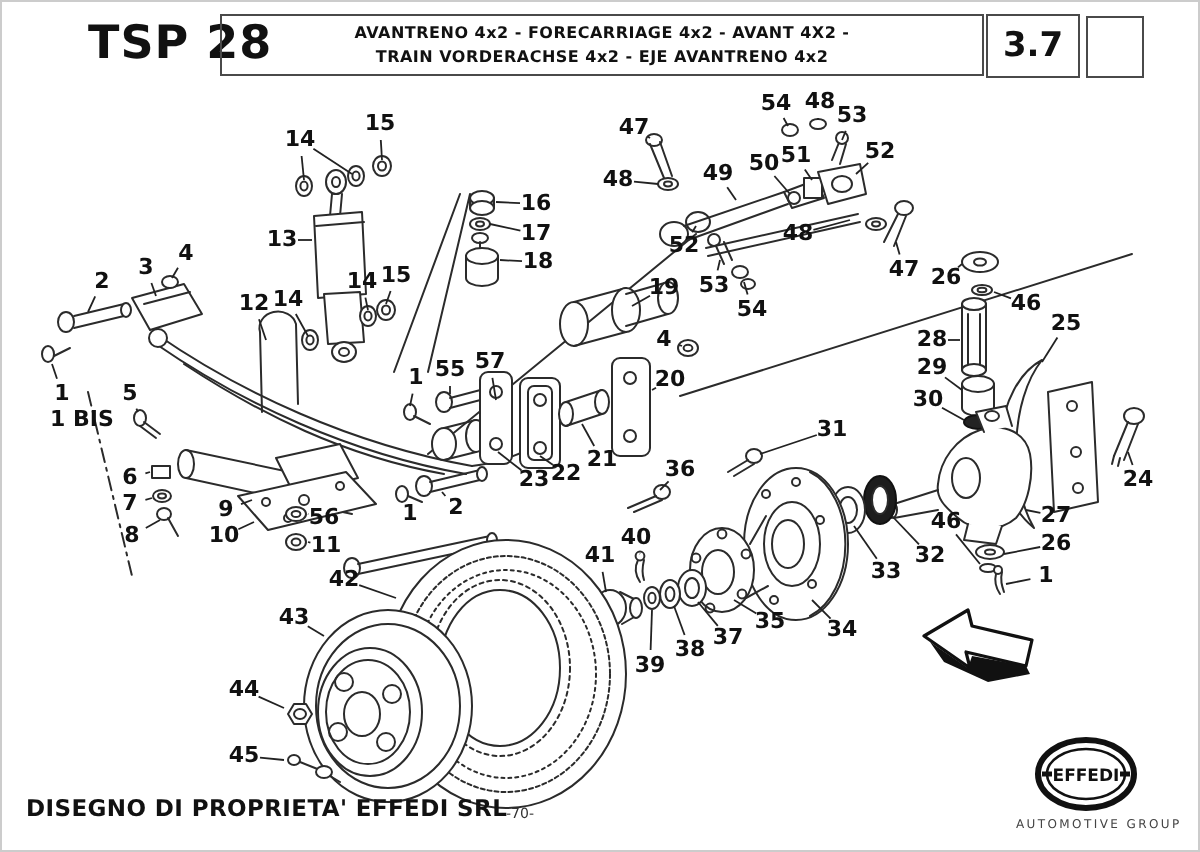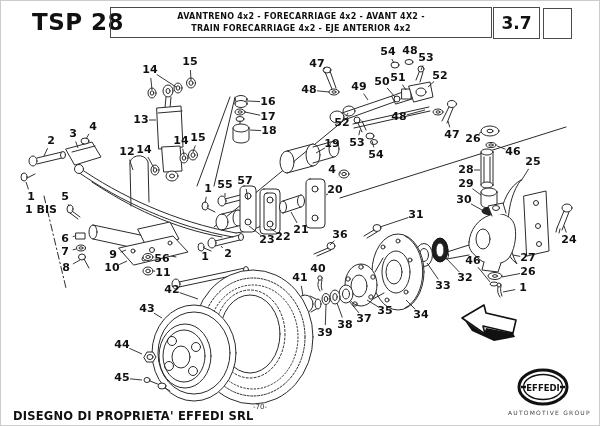--- a/index.html
+++ b/index.html
@@ -2,21 +2,21 @@
 <html><head>
 <meta charset="utf-8">
 <style>
   html,body{margin:0;padding:0;}
   body{
     width:600px;height:426px;position:relative;overflow:hidden;
     background:#ffffff;font-family:"DejaVu Sans",sans-serif;color:#111;
   }
   .page-frame{position:absolute;inset:0;border:1px solid #cccccc;pointer-events:none;}
   #model-code{
-    position:absolute;left:32px;top:9px;font-size:23px;font-weight:bold;letter-spacing:.5px;
+    position:absolute;left:44px;top:9px;font-size:23px;font-weight:bold;letter-spacing:.5px;
   }
   #title-box{
     position:absolute;left:110px;top:7px;width:380px;height:29px;
     border:1.4px solid #4a4a4a;display:flex;flex-direction:column;
     align-items:center;justify-content:center;text-align:center;
     font-size:8px;font-weight:bold;line-height:1.5;letter-spacing:.25px;
   }
   #section-box{
     position:absolute;left:493px;top:7px;width:45px;height:30px;
     border:1.4px solid #4a4a4a;display:flex;align-items:center;justify-content:center;
@@ -24,39 +24,39 @@
   }
   #empty-box{
     position:absolute;left:543px;top:8px;width:27px;height:29px;border:1.4px solid #4a4a4a;
   }
   #scene{position:absolute;left:0;top:0;}
   #scene .ink{stroke:#2b2b2b;stroke-width:1;fill:none;stroke-linecap:round;stroke-linejoin:round;}
   #callouts text{font-family:"DejaVu Sans",sans-serif;font-size:11px;font-weight:bold;fill:#111;
     text-anchor:middle;dominant-baseline:middle;}
   #callouts line{stroke:#222;stroke-width:.9;}
   #property-notice{
-    position:absolute;left:13px;top:397px;font-size:11.5px;font-weight:bold;letter-spacing:.2px;margin-top:12px;
+    position:absolute;left:13px;top:397px;font-size:11.5px;font-weight:bold;letter-spacing:.2px;
   }
   #page-number{
     position:absolute;left:238px;top:403px;width:44px;text-align:center;font-size:7px;color:#333;
   }
   #brand{position:absolute;left:508px;top:368px;width:70px;}
   #brand svg{display:block;margin:0 auto;}
   #brand-sub{font-size:6px;letter-spacing:1.2px;color:#444;margin-top:1px;white-space:nowrap;}
 </style>
 </head>
 <body>
 
 <div class="page-frame"></div>
 
 <div id="model-code">TSP 28</div>
 
 <div id="title-box">
   <div>AVANTRENO 4x2 - FORECARRIAGE 4x2 - AVANT 4X2 -</div>
-  <div>TRAIN FORECARRIAGE 4x2 - EJE ANTERIOR 4x2</div>
+  <div>TRAIN VORDERACHSE 4x2 - EJE AVANTRENO 4x2</div>
 </div>
 
 <div id="section-box">
   <span>3.7</span>
 </div>
 <div id="empty-box"></div>
 
 <svg id="scene" width="600" height="426" viewBox="0 0 600 426">
 
   <g class="ink" stroke-width="0.7" stroke="#555">

